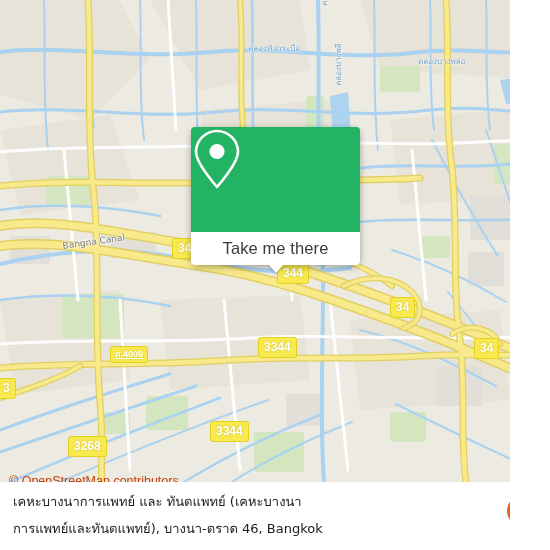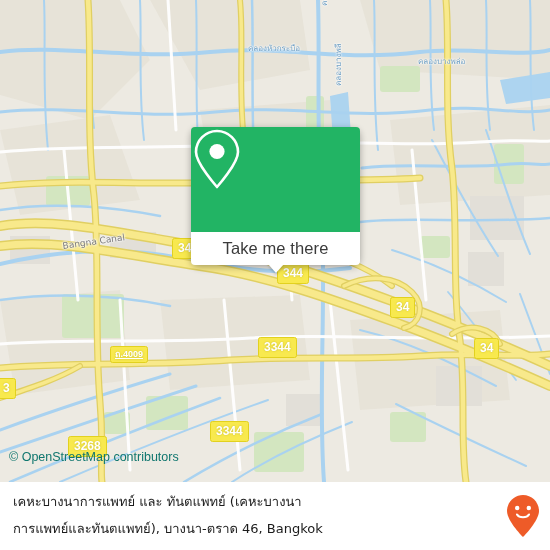--- a/index.html
+++ b/index.html
@@ -2,34 +2,34 @@
 <html><head>
 <meta charset="utf-8">
 <style>
   * { box-sizing: border-box; margin:0; padding:0; }
   html,body { width:550px; height:550px; }
   body {
     font-family: "Liberation Sans", "DejaVu Sans", sans-serif;
     background:#fff;
     overflow:hidden;
   }
-  #app { position:relative; width:550px; height:550px; overflow:hidden; background:#fff; }
+  #app { position:relative; width:510px; height:550px; overflow:hidden; background:#fff; }
 
   
   .map {
     position:absolute; left:0; top:0; width:550px; height:482px;
     background:#f2efe9;
     overflow:hidden;
   }
   .map svg { position:absolute; left:0; top:0; }
 
   
   .attrib {
-    position:absolute; left:9px; top:450px;
-    font-size:12.5px; color:#0f766e;
+    position:absolute; left:9px; top:474px;
+    font-size:12.5px; color:#c2410c;
     letter-spacing:0px;
     z-index:40;
     white-space:nowrap;
   }
 
   
   .card {
     position:absolute; left:191px; top:127px;
     width:169px; height:138px;
     border-radius:8px;

